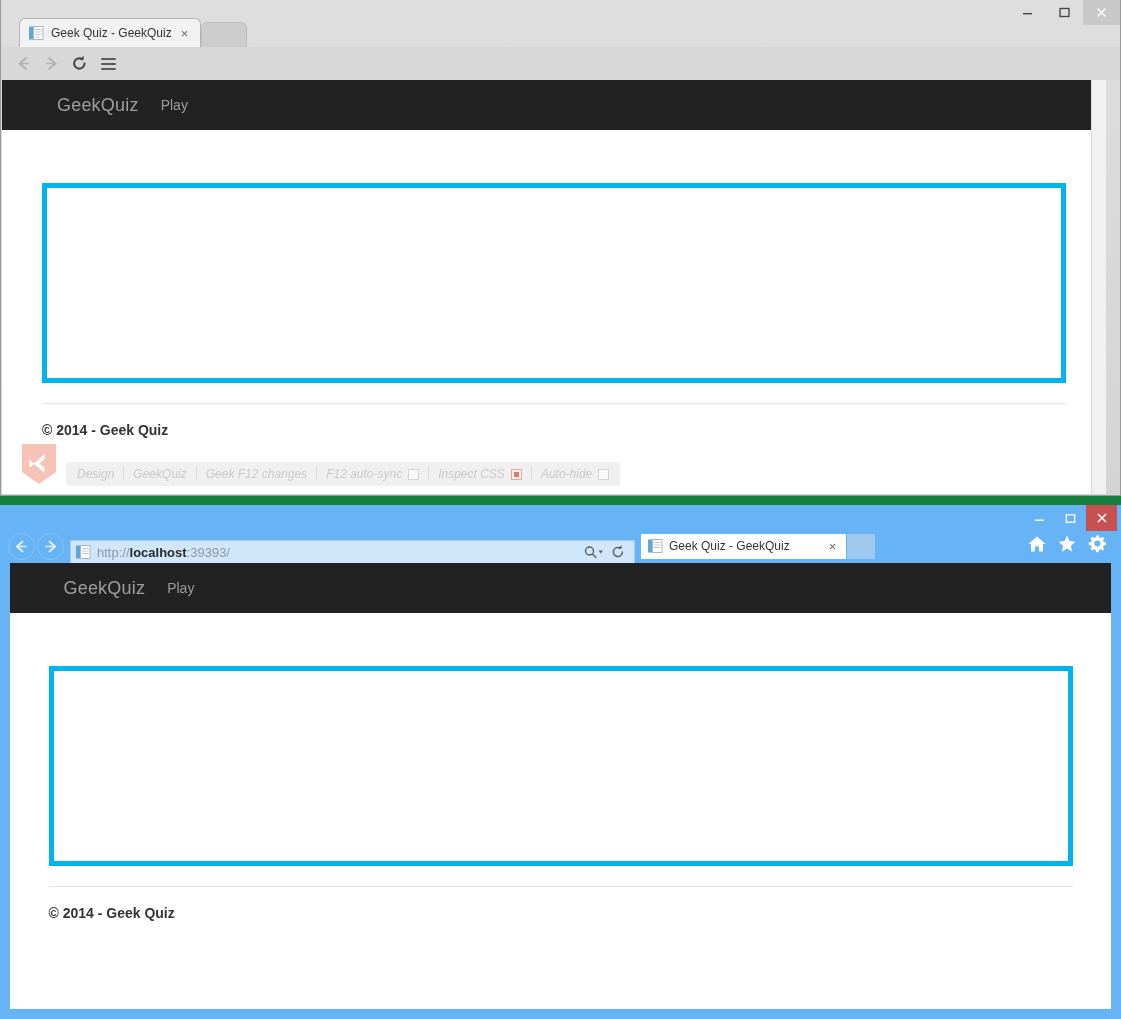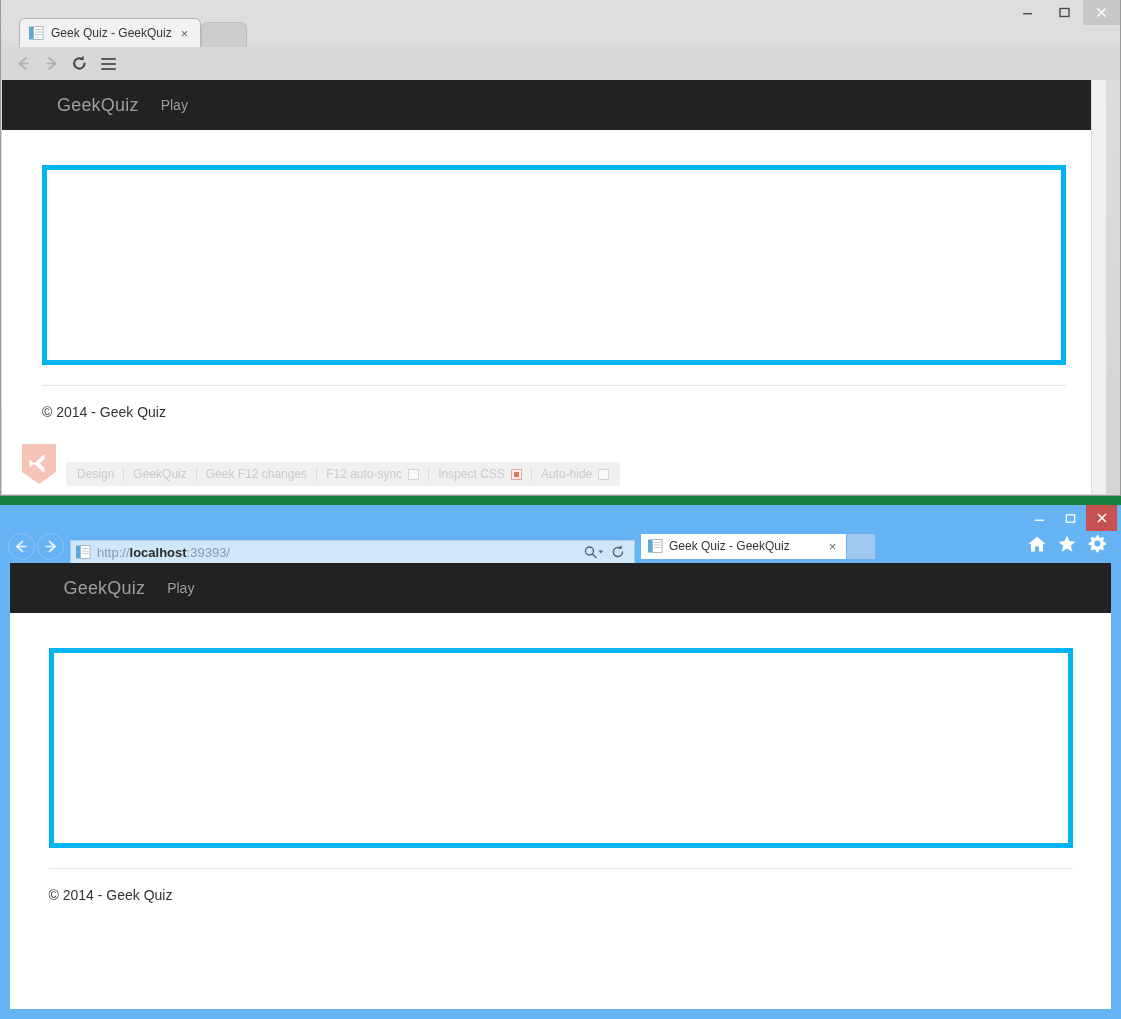--- a/index.html
+++ b/index.html
@@ -62,28 +62,28 @@
                      background: #ffffff; overflow: hidden; }
   .chrome-scroll { position: absolute; right: 0; top: 0; width: 15px; height: 100%;
                    background: #f1f1f1; border-left: 1px solid #dcdcdc; }
 
   
   .gq-navbar { height: 50px; background: #222222; }
   .gq-navbar-inner { max-width: 1024px; margin: 0 auto; padding: 0 15px; height: 100%;
                      display: flex; align-items: center; }
   .gq-brand { font-size: 18px; color: #9d9d9d; margin-right: 22px; letter-spacing: .2px; }
   .gq-navlink { font-size: 14px; color: #9d9d9d; }
-  .gq-body { padding: 0 15px; }
+  .gq-body { padding: 18px 15px; font-weight: bold; }
   .gq-container { max-width: 1024px; margin: 0 auto; }
   .gq-panel { margin-top: 35px; height: 200px; border: 5px solid #00b4f0; background: #ffffff; }
   .gq-hr { margin-top: 20px; border-top: 1px solid #e5e5e5; }
   .gq-footer { padding-top: 18px; font-size: 14px; color: #333333; }
 
   
-  .bl-bar { position: absolute; left: 18px; bottom: 8px; display: flex; align-items: flex-end; }
+  .bl-bar { position: absolute; left: 18px; bottom: 8px; display: flex; align-items: flex-end; font-style: italic; }
   .bl-logo { width: 38px; height: 44px; margin-right: 8px; }
   .bl-strip { background: #f0f0f0; border-radius: 2px; height: 24px;
               display: flex; align-items: center; padding: 0 2px; }
   .bl-item { font-size: 12px; color: #c9c9c9; padding: 0 9px; display: flex;
              align-items: center; gap: 6px; white-space: nowrap; }
   .bl-sep { width: 1px; height: 14px; background: #dcdcdc; }
   .bl-check { width: 11px; height: 11px; border: 1px solid #d4d4d4; background: #fafafa; display: inline-block; }
   .bl-radio { width: 11px; height: 11px; border: 1px solid #e8a99c; background: #fdf2ef;
               display: inline-flex; align-items: center; justify-content: center; }
   .bl-radio i { width: 5px; height: 5px; background: #e07b62; display: block; }

